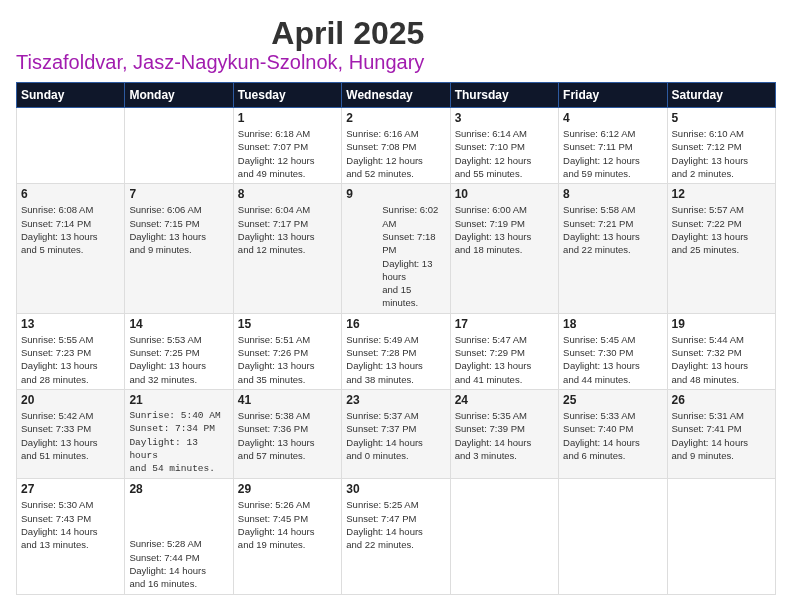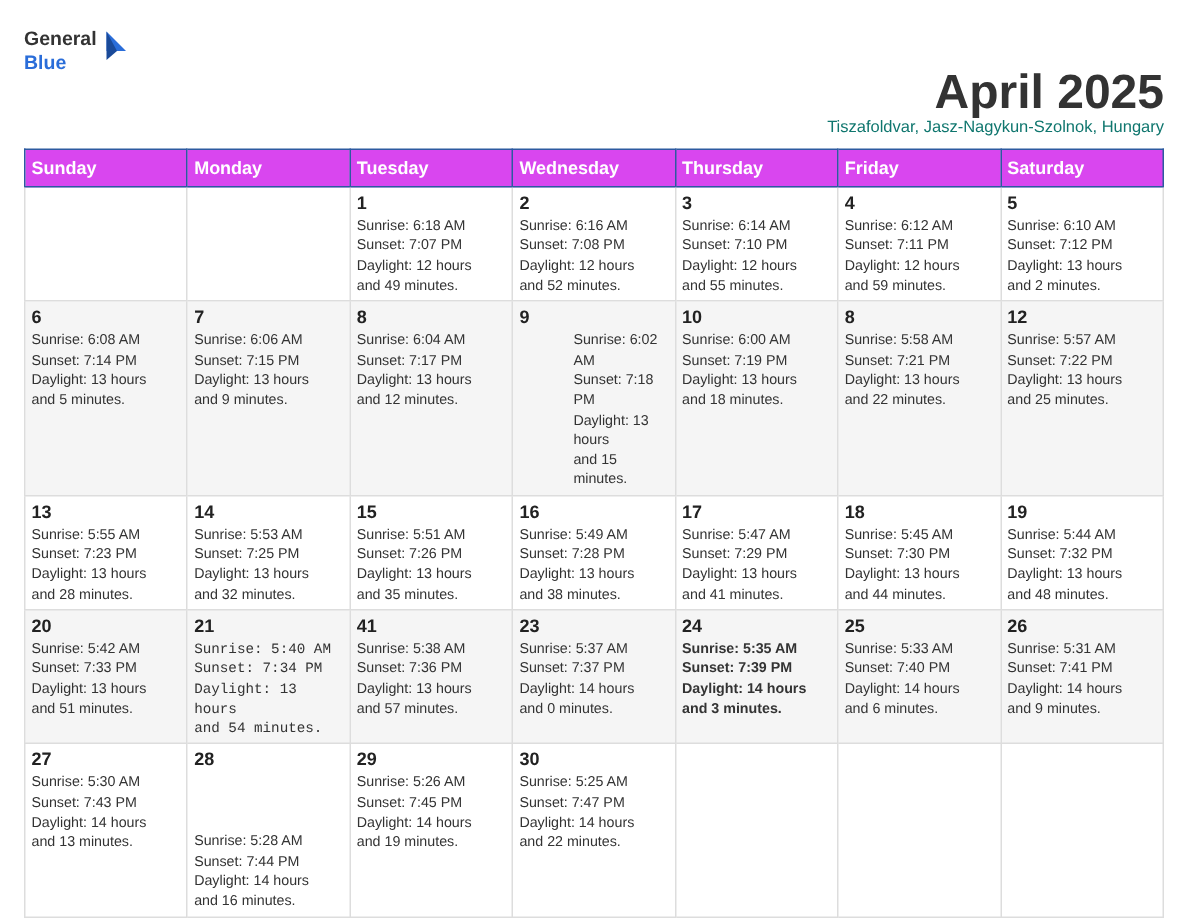--- a/index.html
+++ b/index.html
@@ -22,33 +22,32 @@
       gap: 4px;
     }
     .title-area {
       text-align: right;
     }
     .month-title {
       font-size: 32px;
       font-weight: bold;
       color: #333;
       line-height: 1.1;
-      margin-top: 28px;
     }
     .location-title {
-      font-size: 11px;
-      color: #0f766e;
+      font-size: 20px;
+      color: #a21caf;
     }
     .calendar-table {
       width: 100%;
       border-collapse: collapse;
       border: 1px solid #ccc;
     }
     .calendar-table th {
-      background: #d946ef;
+      background: #0f172a;
       color: #fff;
       font-size: 12px;
       font-weight: bold;
       padding: 5px 4px;
       text-align: left;
       border: 1px solid #2d5aa0;
     }
     .calendar-table td {
       vertical-align: top;
       border: 1px solid #ddd;
@@ -75,28 +74,20 @@
       line-height: 1.4;
     }
     .empty-cell {
       background: #f9f9f9;
     }
   </style>
 </head>
 <body>
 
 <div class="header-area">
-  <div class="logo">
-      <svg width="70" height="36" viewBox="0 0 70 36">
-        <text x="0" y="14" font-size="13" font-weight="bold" fill="#333">General</text>
-        <text x="0" y="30" font-size="13" font-weight="bold" fill="#2a6dd9">Blue</text>
-        <polygon points="55,5 68,18 55,18" fill="#2a6dd9"></polygon>
-        <polygon points="55,5 62,18 55,24" fill="#1a4a99"></polygon>
-      </svg>
-    </div>
   <div class="title-area">
     <div class="month-title">April 2025</div>
     <div class="location-title">Tiszafoldvar, Jasz-Nagykun-Szolnok, Hungary</div>
   </div>
 </div>
 
 <table class="calendar-table">
   <thead>
     <tr>
     <th>Sunday</th>
@@ -274,21 +265,21 @@
         </td>
         <td>
           <span class="day-number">23</span>
           <div class="day-info" style="white-space: pre-line;">Sunrise: 5:37 AM
 Sunset: 7:37 PM
 Daylight: 14 hours
 and 0 minutes.</div>
         </td>
         <td>
           <span class="day-number">24</span>
-          <div class="day-info" style="white-space: pre-line; font-weight: bold;">Sunrise: 5:35 AM
+          <div class="day-info" style="white-space: pre-line;">Sunrise: 5:35 AM
 Sunset: 7:39 PM
 Daylight: 14 hours
 and 3 minutes.</div>
         </td>
         <td>
           <span class="day-number">25</span>
           <div class="day-info" style="white-space: pre-line;">Sunrise: 5:33 AM
 Sunset: 7:40 PM
 Daylight: 14 hours
 and 6 minutes.</div>

